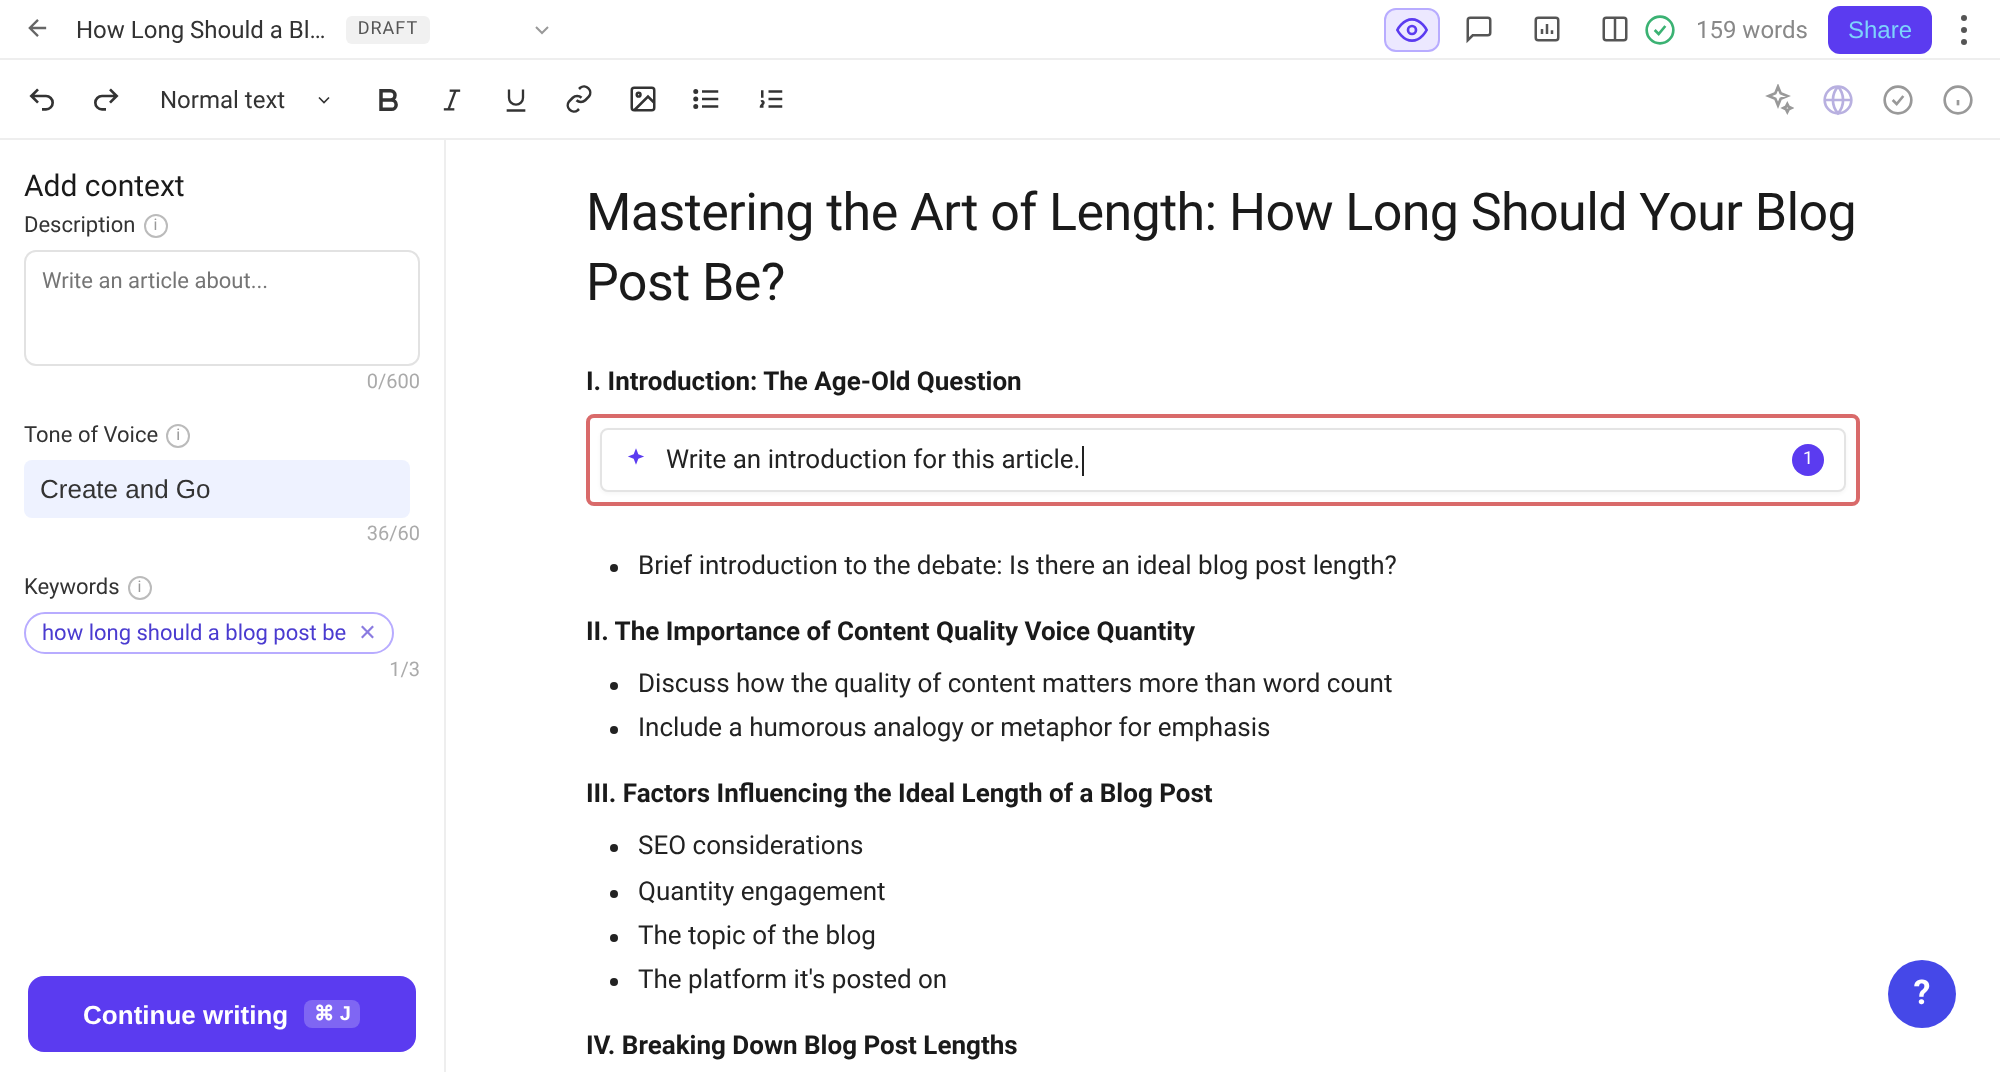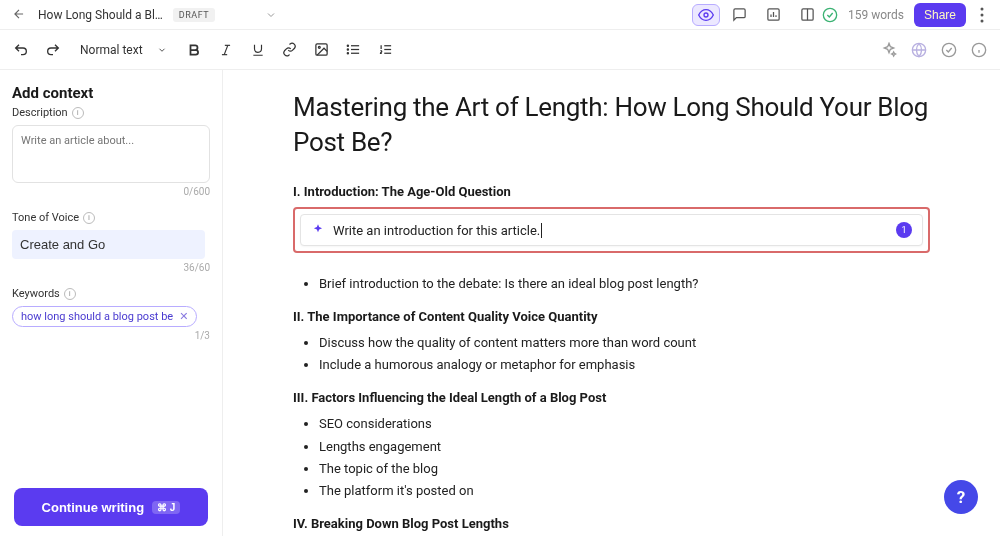--- a/index.html
+++ b/index.html
@@ -9,32 +9,32 @@
 .back-arrow{width:16px;height:16px;color:#666}
 .doc-title{font-size:12px;color:#333;max-width:130px;white-space:nowrap;overflow:hidden;text-overflow:ellipsis}
 .draft-pill{font-size:9px;color:#555;background:#f1f1f1;padding:2px 6px;border-radius:3px;letter-spacing:.5px}
 .chev{color:#999;font-size:12px;margin-left:40px}
 .topbar-center{display:flex;gap:6px;align-items:center}
 .center-btn{width:28px;height:22px;border-radius:6px;display:flex;align-items:center;justify-content:center;color:#555}
 .center-btn.active{background:#ece8ff;border:1px solid #b8acff;color:#5b3bf0}
 .topbar-right{display:flex;align-items:center;gap:10px}
 .check-circle{color:#3bb273}
 .words{color:#888;font-size:12px}
-.share-btn{background:#5b3bf0;color:#fef9c3;border:none;border-radius:6px;padding:5px 10px;font-size:12px;cursor:pointer}
+.share-btn{background:#5b3bf0;color:#7dd3fc;border:none;border-radius:6px;padding:5px 10px;font-size:12px;cursor:pointer}
 .kebab{color:#555;padding:0 4px}
 .toolbar{display:flex;align-items:center;height:40px;padding:0 12px;border-bottom:1px solid #eee}
 .toolbar-left{display:flex;align-items:center;gap:14px;flex:1}
 .tb-group{display:flex;align-items:center;gap:14px}
 .tb-select{display:flex;align-items:center;gap:14px;font-size:12px;color:#333;padding:0 4px}
 .tb-icon{color:#333;cursor:pointer;display:flex;align-items:center;justify-content:center;width:18px;height:18px}
 .toolbar-right{display:flex;align-items:center;gap:12px;color:#999}
 .tr-icon{width:18px;height:18px;display:flex;align-items:center;justify-content:center}
 .main{display:flex;height:466px}
 .sidebar{width:223px;border-right:1px solid #eee;padding:14px 12px 0;display:flex;flex-direction:column}
-.side-title{font-size:15px;font-weight:700;margin-bottom:4px}
+.side-title{font-size:15px;font-weight:400;margin-bottom:4px}
 .side-sub{font-size:11px;color:#777;line-height:1.4;margin-bottom:16px}
 .field-label{font-size:11px;color:#333;display:flex;align-items:center;gap:4px;margin-bottom:6px}
 .info-i{width:12px;height:12px;border:1px solid #bbb;border-radius:50%;font-size:8px;display:flex;align-items:center;justify-content:center;color:#999}
 .textarea{width:100%;height:58px;border:1px solid #e2e2e2;border-radius:6px;padding:8px;font-size:11px;color:#999;resize:none;font-family:inherit}
 .counter{font-size:10px;color:#aaa;text-align:right;margin:3px 0 14px}
 .tone-input{width:193px;border:none;background:#eef2ff;border-radius:4px;padding:7px 8px;font-size:13px;color:#333}
 .kw-chip{display:inline-flex;align-items:center;gap:6px;border:1px solid #b8acff;border-radius:12px;padding:3px 8px;font-size:11px;color:#4a3bd0;background:#fff}
 .chip-x{font-size:11px;color:#8a7be0;cursor:pointer}
 .spacer{flex:1}
 .continue-btn{margin:0 2px 10px;background:#5b3bf0;color:#fff;border:none;border-radius:8px;height:38px;font-size:13px;font-weight:600;display:flex;align-items:center;justify-content:center;gap:8px;cursor:pointer}
@@ -277,21 +277,21 @@
 
     <div class="sect">II. The Importance of Content Quality Voice Quantity</div>
     <ul class="ul">
       <li>Discuss how the quality of content matters more than word count</li>
       <li>Include a humorous analogy or metaphor for emphasis</li>
     </ul>
 
     <div class="sect">III. Factors Influencing the Ideal Length of a Blog Post</div>
     <ul class="ul">
       <li>SEO considerations</li>
-      <li>Lengths engagement</li>
+      <li>Quantity engagement</li>
       <li>The topic of the blog</li>
       <li>The platform it's posted on</li>
     </ul>
 
     <div class="sect">IV. Breaking Down Blog Post Lengths</div>
 
   </main>
 </div>
 
 <div class="fab">?</div>

